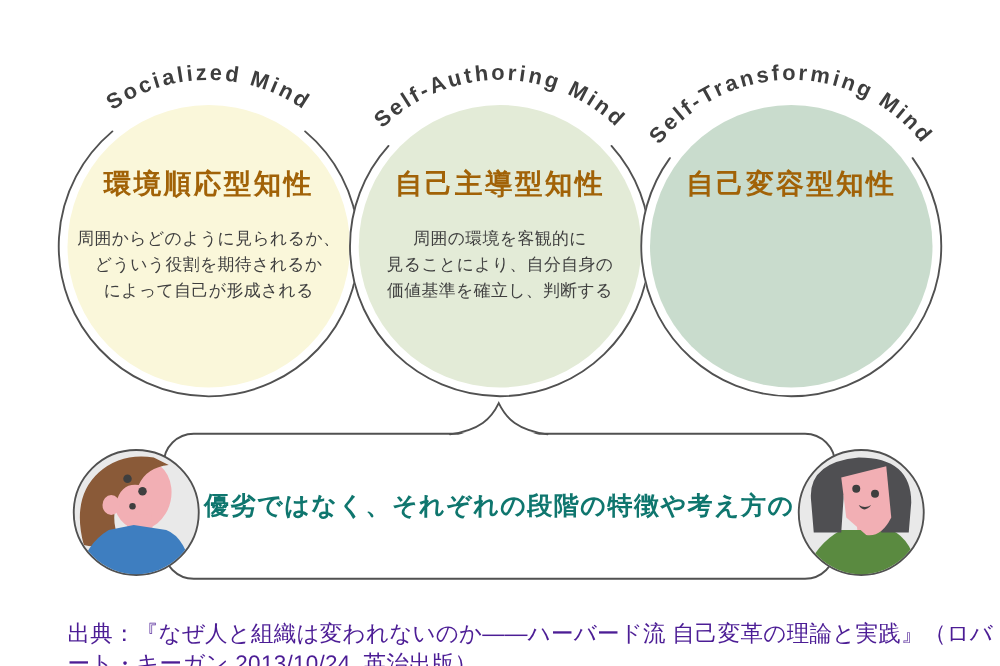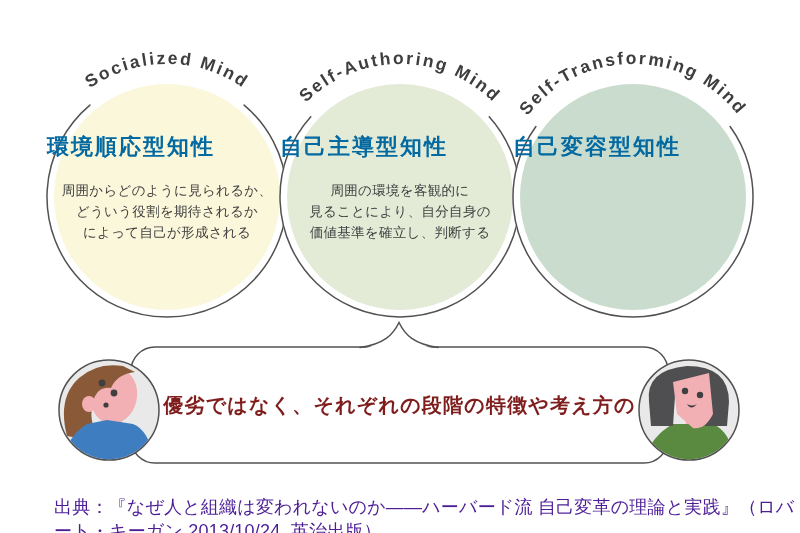--- a/index.html
+++ b/index.html
@@ -3,36 +3,36 @@
 <meta charset="utf-8">
 <style>
   html,body{margin:0;padding:0;background:#fff;}
   #stage{
     position:relative;width:800px;height:533px;background:#ffffff;overflow:hidden;
     font-family:"Liberation Sans","DejaVu Sans",sans-serif;
   }
   .abs{position:absolute;}
   svg{display:block;}
   .circle-title{
-    position:absolute;top:132px;width:240px;text-align:left;
-    font-size:22px;font-weight:700;color:#0369a1;letter-spacing:2px;
+    position:absolute;top:132px;width:240px;text-align:center;
+    font-size:22px;font-weight:700;color:#a16207;letter-spacing:2px;
   }
   .circle-desc{
     position:absolute;top:180px;width:256px;text-align:center;
     font-size:13.5px;line-height:21px;color:#3f3f3f;letter-spacing:0.3px;
     white-space:pre-line;
   }
   .arc-label{
     font-family:"Liberation Sans","DejaVu Sans",sans-serif;
     font-size:17.5px;font-weight:600;fill:#3e3e3e;letter-spacing:2.2px;
   }
   #bubble-text{
     position:absolute;left:131px;top:347px;width:537px;height:116px;
     display:flex;align-items:center;justify-content:center;
-    font-size:20px;font-weight:700;color:#7f1d1d;letter-spacing:1.2px;
+    font-size:20px;font-weight:700;color:#0f766e;letter-spacing:1.2px;
     line-height:35px;text-align:center;gap:17px;
   }
   #citation{
     position:absolute;left:54px;top:495px;
     font-size:18px;color:#4c1d95;letter-spacing:0.2px;
   }
 </style>
 </head>
 <body>
 

